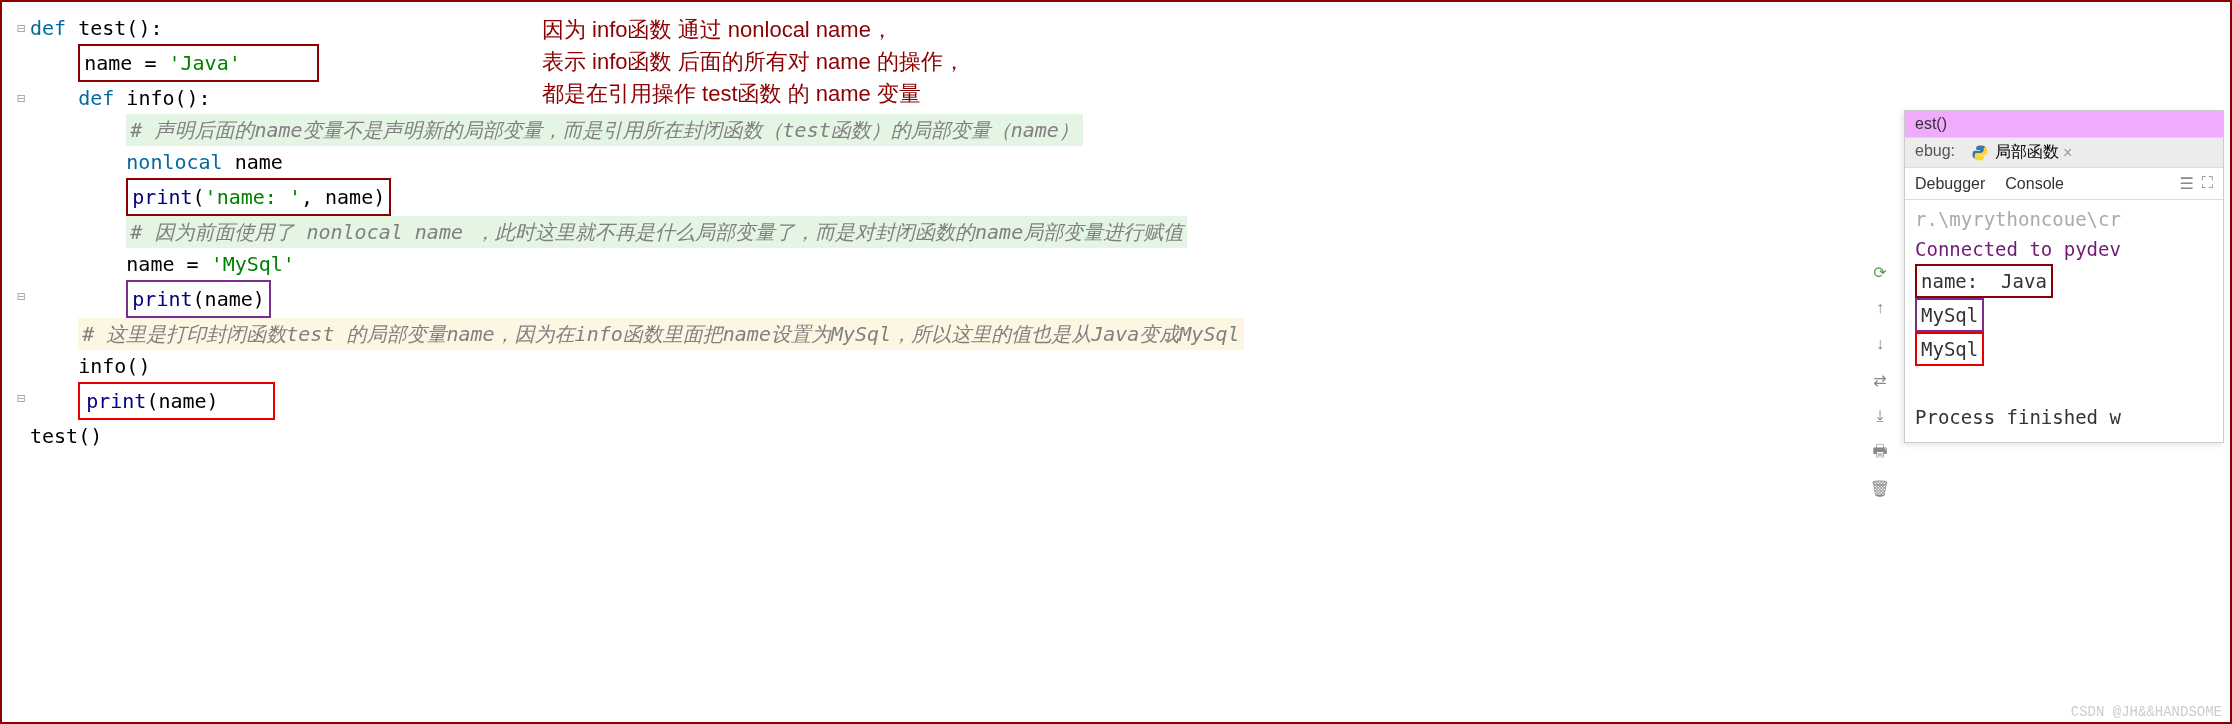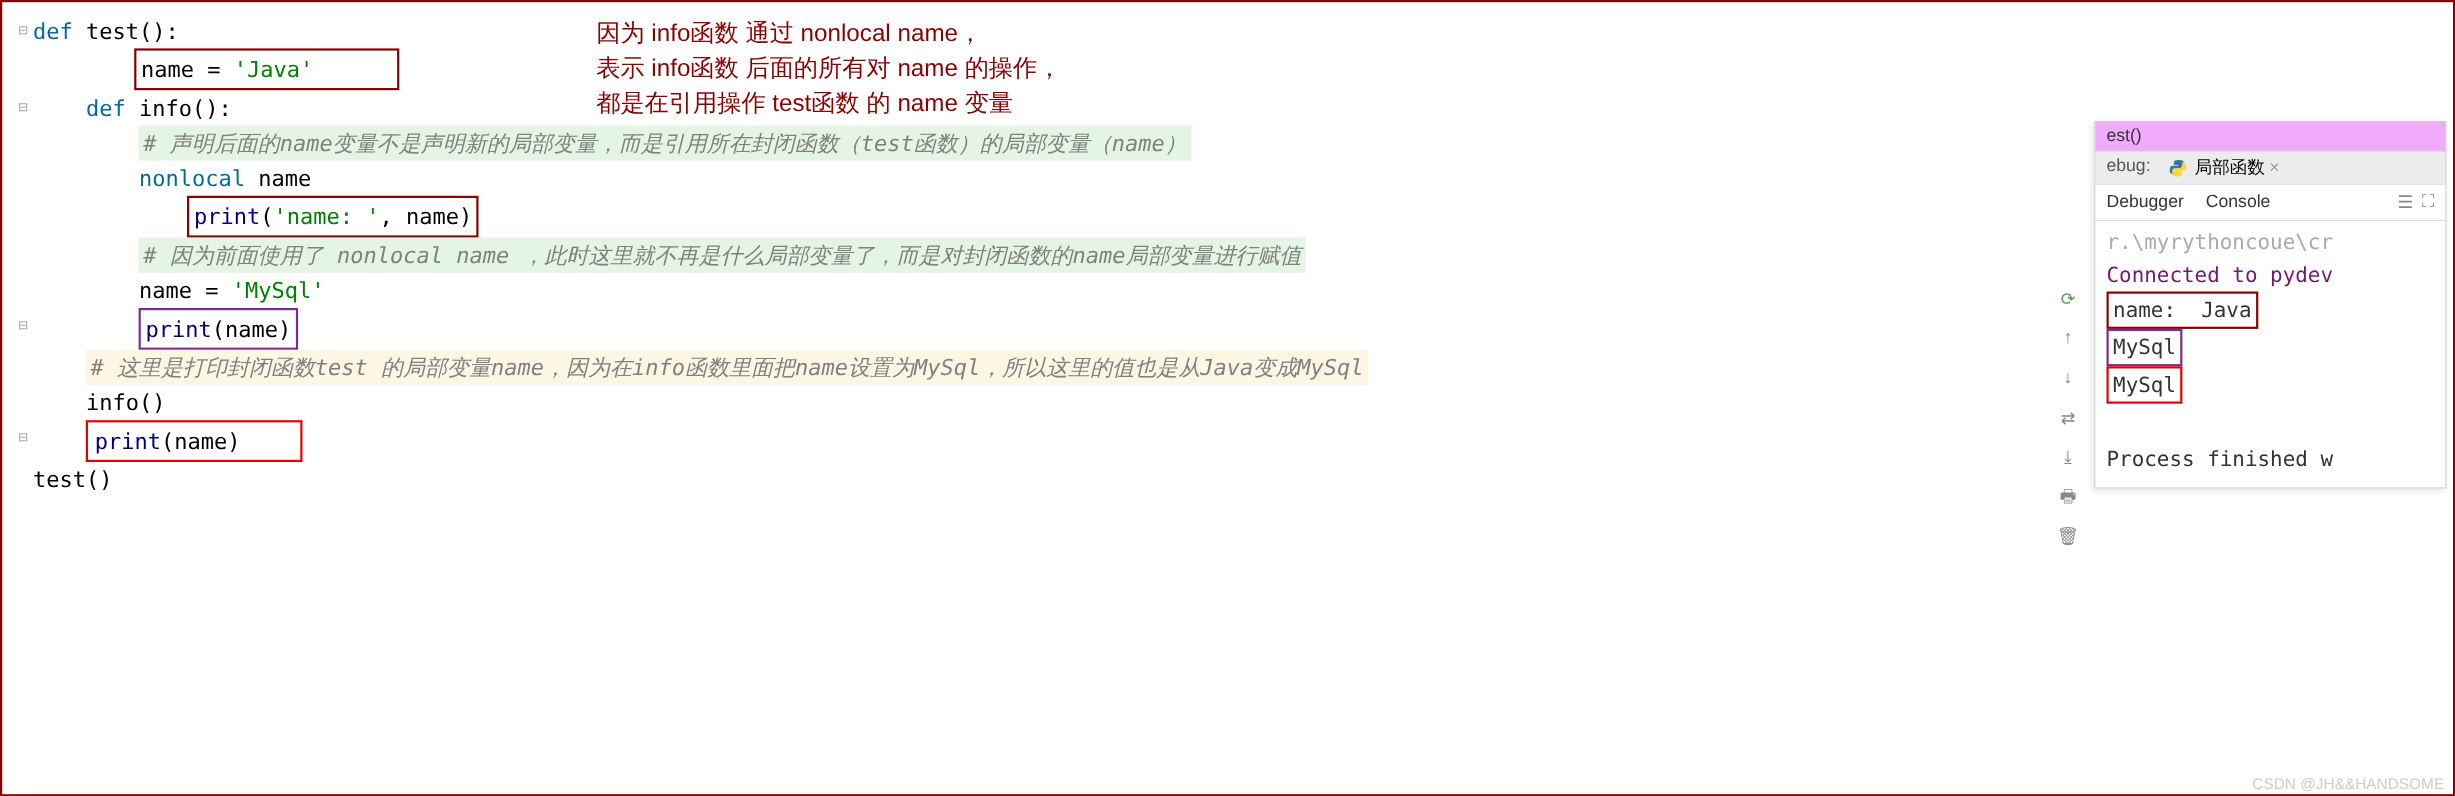--- a/index.html
+++ b/index.html
@@ -39,21 +39,21 @@
       position: absolute;
       color: #8B0000;
       font-family: "Microsoft YaHei", sans-serif;
       font-size: 22px;
       line-height: 32px;
     }
     
     .hl-green { background: #e4f5e4; display: inline-block; padding: 0 4px; }
     .hl-yellow { background: #fdf6e3; display: inline-block; padding: 0 4px; }
     
-    .box-red { border: 2px solid #8B0000; display: inline-block; padding: 1px 4px; margin-left: 44px; }
+    .box-red { border: 2px solid #8B0000; display: inline-block; padding: 1px 4px; }
     .box-purple { border: 2px solid #7B2D8E; display: inline-block; padding: 1px 4px; }
     .box-red2 { border: 2px solid #E60000; display: inline-block; padding: 1px 6px; }
     
     .debug-panel {
       position: absolute;
       right: 6px;
       top: 108px;
       width: 320px;
       background: #f2f2f2;
       border: 1px solid #ccc;
@@ -112,21 +112,21 @@
       color: #888;
     }
     .side-icon { width: 22px; height: 22px; display: flex; align-items: center; justify-content: center; }
     
     .watermark {
       position: absolute;
       bottom: 2px;
       right: 8px;
       color: #ccc;
       font-size: 14px;
-      font-family: Liberation Sans, sans-serif;
+      font-family: Liberation Mono, monospace;
     }
     .tab-close { color: #999; margin-left: 4px; }
     .out-box-red { border: 2px solid #8B0000; padding: 0 4px; display: inline-block; }
     .out-box-purple { border: 2px solid #7B2D8E; padding: 0 4px; display: inline-block; }
     .out-box-red2 { border: 2px solid #E60000; padding: 0 4px; display: inline-block; }
   </style>
 </head>
 <body>
 
 <div class="code-area">

